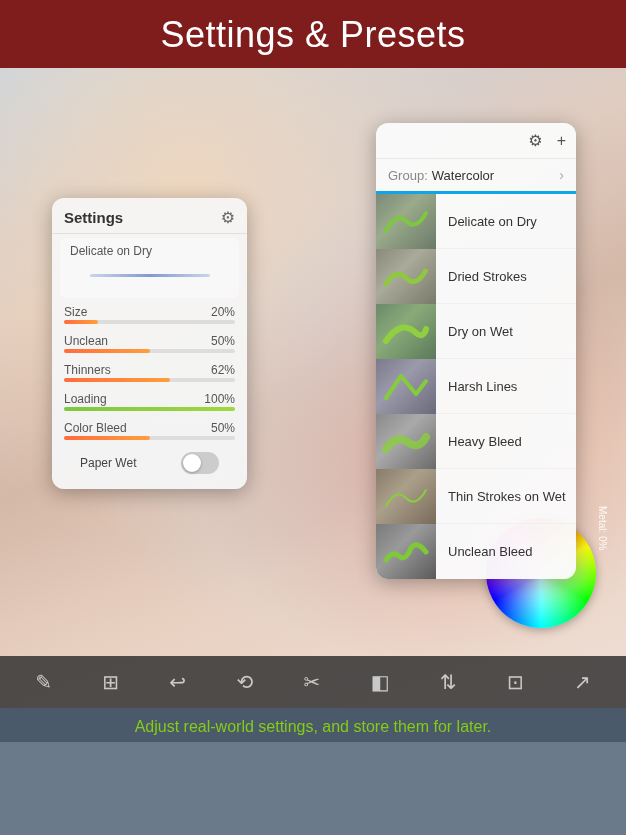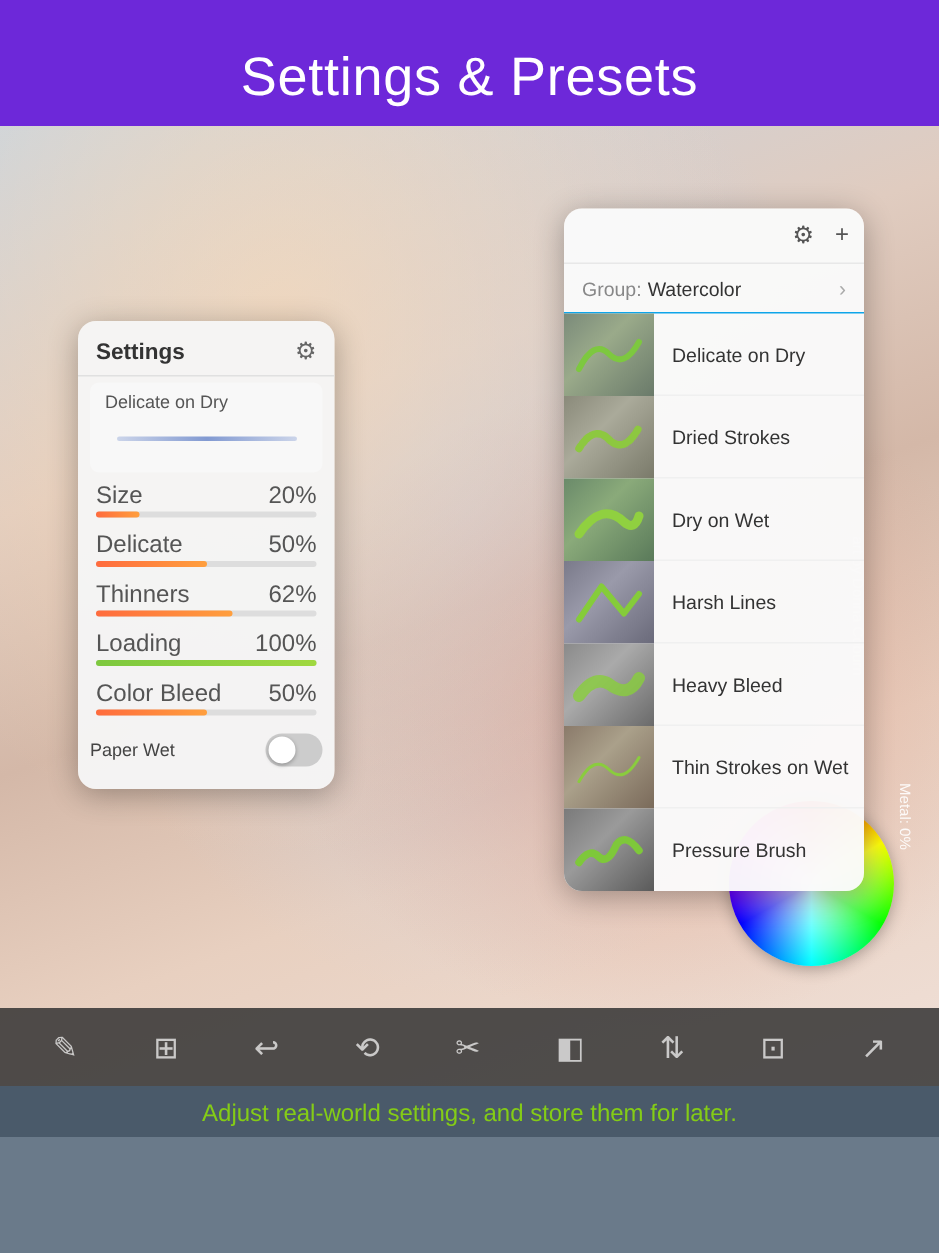--- a/index.html
+++ b/index.html
@@ -7,23 +7,23 @@
       width: 626px;
       height: 835px;
       background: #6a7a8a;
       font-family: -apple-system, 'Helvetica Neue', Arial, sans-serif;
       overflow: hidden;
       position: relative;
     }
 
     
     .top-bar {
-      background: #6d28d9;
+      background: #7f1d1d;
       text-align: center;
-      padding: 30px 10px 12px;
+      padding: 14px 10px 12px;
       position: relative;
       z-index: 10;
     }
     .top-title {
       color: white;
       font-size: 36px;
       font-weight: 300;
       letter-spacing: 0.5px;
     }
 
@@ -77,21 +77,21 @@
       color: rgba(255,255,255,0.7);
       font-size: 20px;
       cursor: pointer;
     }
 
     
     .settings-panel {
       position: absolute;
       left: 52px;
       top: 130px;
-      width: 171px;
+      width: 195px;
       background: rgba(245,245,245,0.97);
       border-radius: 12px;
       padding-bottom: 10px;
       z-index: 30;
       box-shadow: 0 4px 20px rgba(0,0,0,0.3);
     }
     .settings-header {
       display: flex;
       align-items: center;
       justify-content: space-between;
@@ -131,21 +131,21 @@
       border-radius: 2px;
       margin-top: 15px;
     }
 
     .slider-row {
       padding: 3px 12px;
     }
     .slider-label-row {
       display: flex;
       justify-content: space-between;
-      font-size: 16px;
+      font-size: 12px;
       color: #555;
       margin-bottom: 1px;
     }
     .slider-track {
       height: 4px;
       background: #ddd;
       border-radius: 2px;
       position: relative;
       margin-bottom: 4px;
     }
@@ -153,21 +153,21 @@
       height: 100%;
       border-radius: 2px;
       background: linear-gradient(to right, #ff6b3d, #ff9f3d);
     }
     .slider-fill.green { background: linear-gradient(to right, #7dc83f, #a0d840); }
 
     .toggle-row {
       display: flex;
       align-items: center;
       justify-content: space-between;
-      padding: 5px 8px;
+      padding: 5px 28px;
     }
     .toggle-label {
       font-size: 12px;
       color: #444;
     }
     .toggle-switch {
       width: 38px;
       height: 22px;
       border-radius: 11px;
       position: relative;
@@ -208,21 +208,21 @@
       gap: 14px;
     }
     .header-icon {
       font-size: 16px;
       color: #555;
     }
     .group-row {
       display: flex;
       align-items: center;
       padding: 8px 12px;
-      border-bottom: 1px solid #0ea5e9;
+      border-bottom: 3px solid #0ea5e9;
       font-size: 13px;
       color: #333;
     }
     .group-label { color: #888; margin-right: 4px; }
     .group-value { color: #333; font-weight: 500; flex: 1; }
     .group-chevron { color: #aaa; font-size: 14px; }
 
     .brush-item {
       display: flex;
       align-items: center;
@@ -336,21 +336,21 @@
       <div class="slider-label-row">
         <span>Size</span>
         <span>20%</span>
       </div>
       <div class="slider-track">
         <div class="slider-fill" style="width:20%"></div>
       </div>
     </div>
     <div class="slider-row">
       <div class="slider-label-row">
-        <span>Delicate</span>
+        <span>Unclean</span>
         <span>50%</span>
       </div>
       <div class="slider-track">
         <div class="slider-fill" style="width:50%"></div>
       </div>
     </div>
     <div class="slider-row">
       <div class="slider-label-row">
         <span>Thinners</span>
         <span>62%</span>
@@ -444,21 +444,21 @@
         </svg>
       </div>
       <span class="brush-name">Thin Strokes on Wet</span>
     </div>
     <div class="brush-item" style="border-bottom:none;">
       <div class="brush-thumb thumb-brush-8">
         <svg class="brush-stroke-svg" viewBox="0 0 50 40">
           <path d="M5,28 Q12,18 18,24 Q24,30 30,16 Q36,8 45,20" stroke="#7ec83a" stroke-width="5" fill="none" stroke-linecap="round"></path>
         </svg>
       </div>
-      <span class="brush-name">Pressure Brush</span>
+      <span class="brush-name">Unclean Bleed</span>
     </div>
   </div>
 
   <div class="color-wheel"></div>
   <div class="metal-label">Metal: 0%</div>
 
   <div class="canvas-toolbar">
     <span class="toolbar-icon">✎</span>
     <span class="toolbar-icon">⊞</span>
     <span class="toolbar-icon">↩</span>

